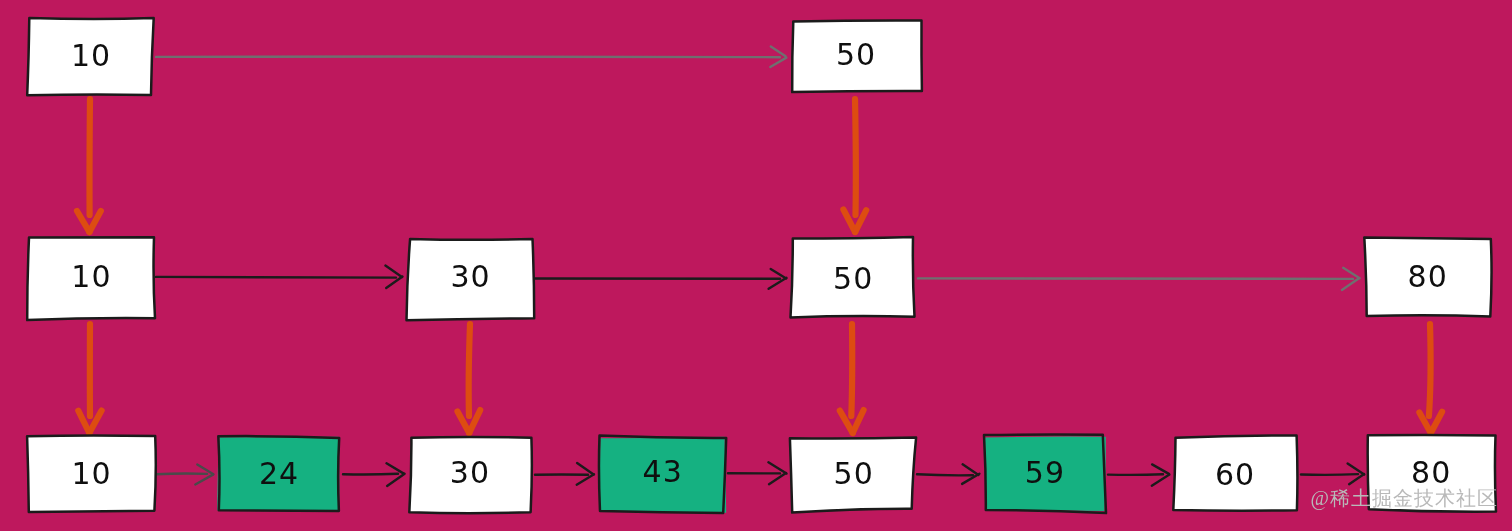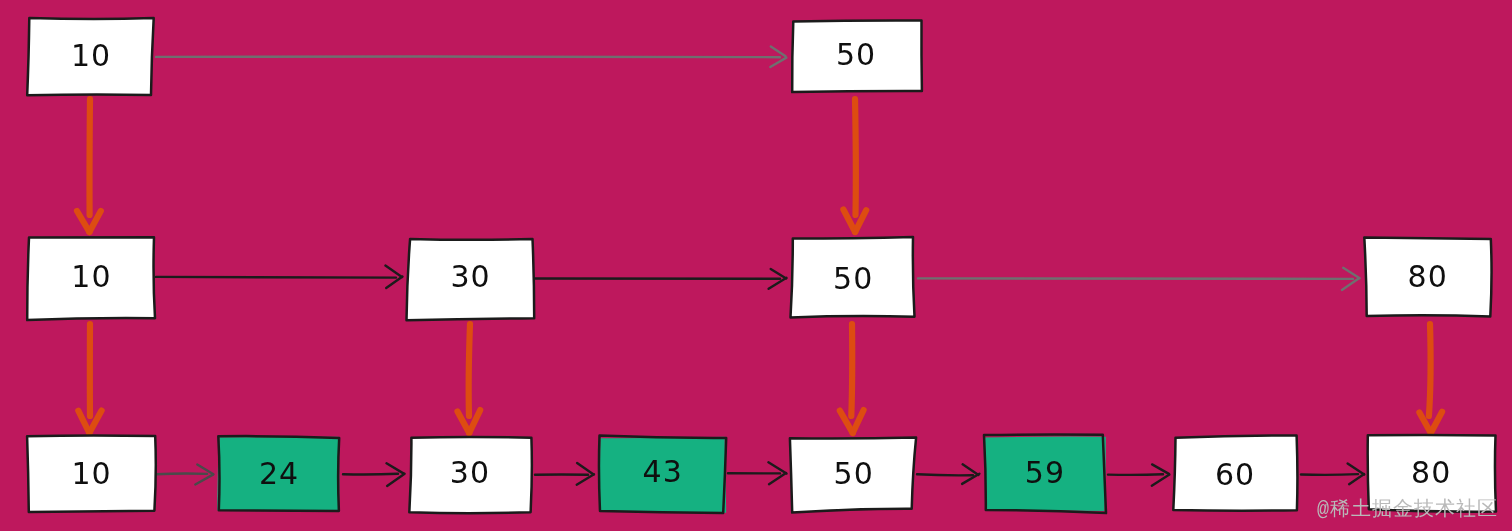--- a/index.html
+++ b/index.html
@@ -29,22 +29,22 @@
     font-size: 30px;
     font-weight: 400;
     fill: #0f0f0f;
     text-anchor: middle;
     dominant-baseline: middle;
     letter-spacing: 1px;
   }
   .watermark {
     position: absolute;
     right: 14px;
-    bottom: 9px;
-    font-family: Liberation Mono, monospace;
+    bottom: 19px;
+    font-family: Liberation Serif, serif;
     font-size: 20px;
     color: #b9b9b9;
     letter-spacing: 1px;
     white-space: nowrap;
     user-select: none;
   }
 </style>
 </head>
 <body>
 

